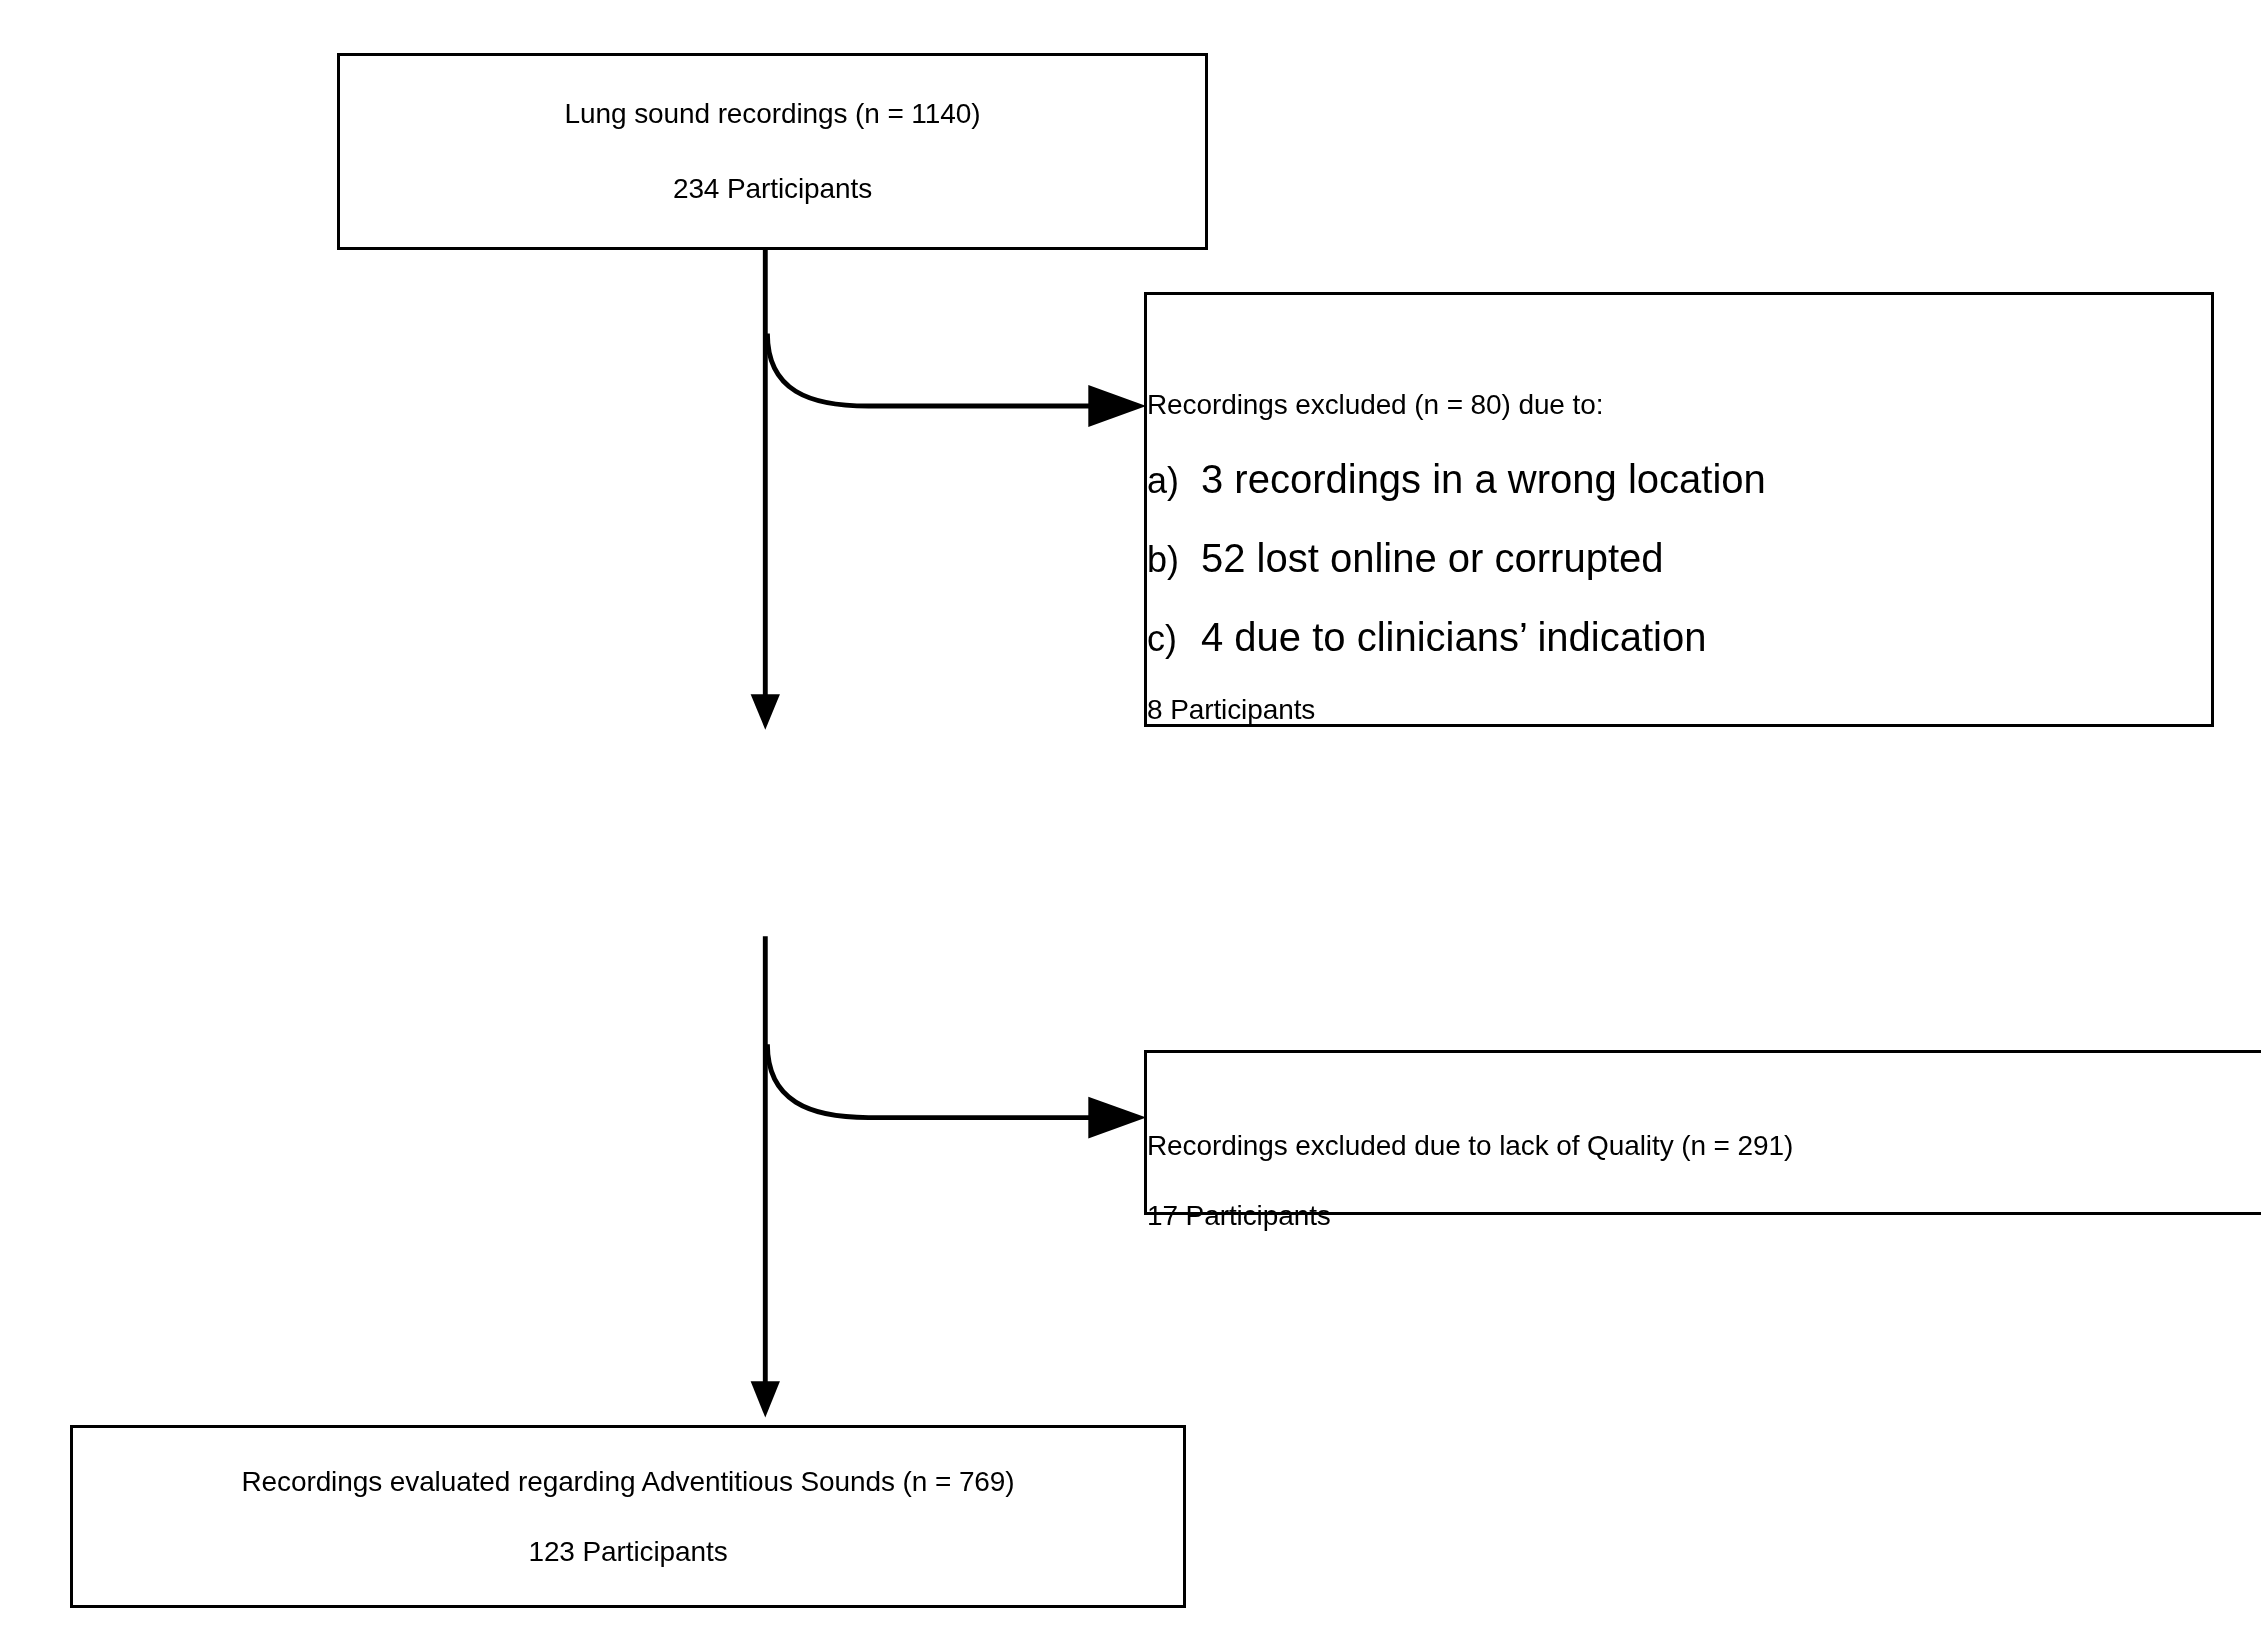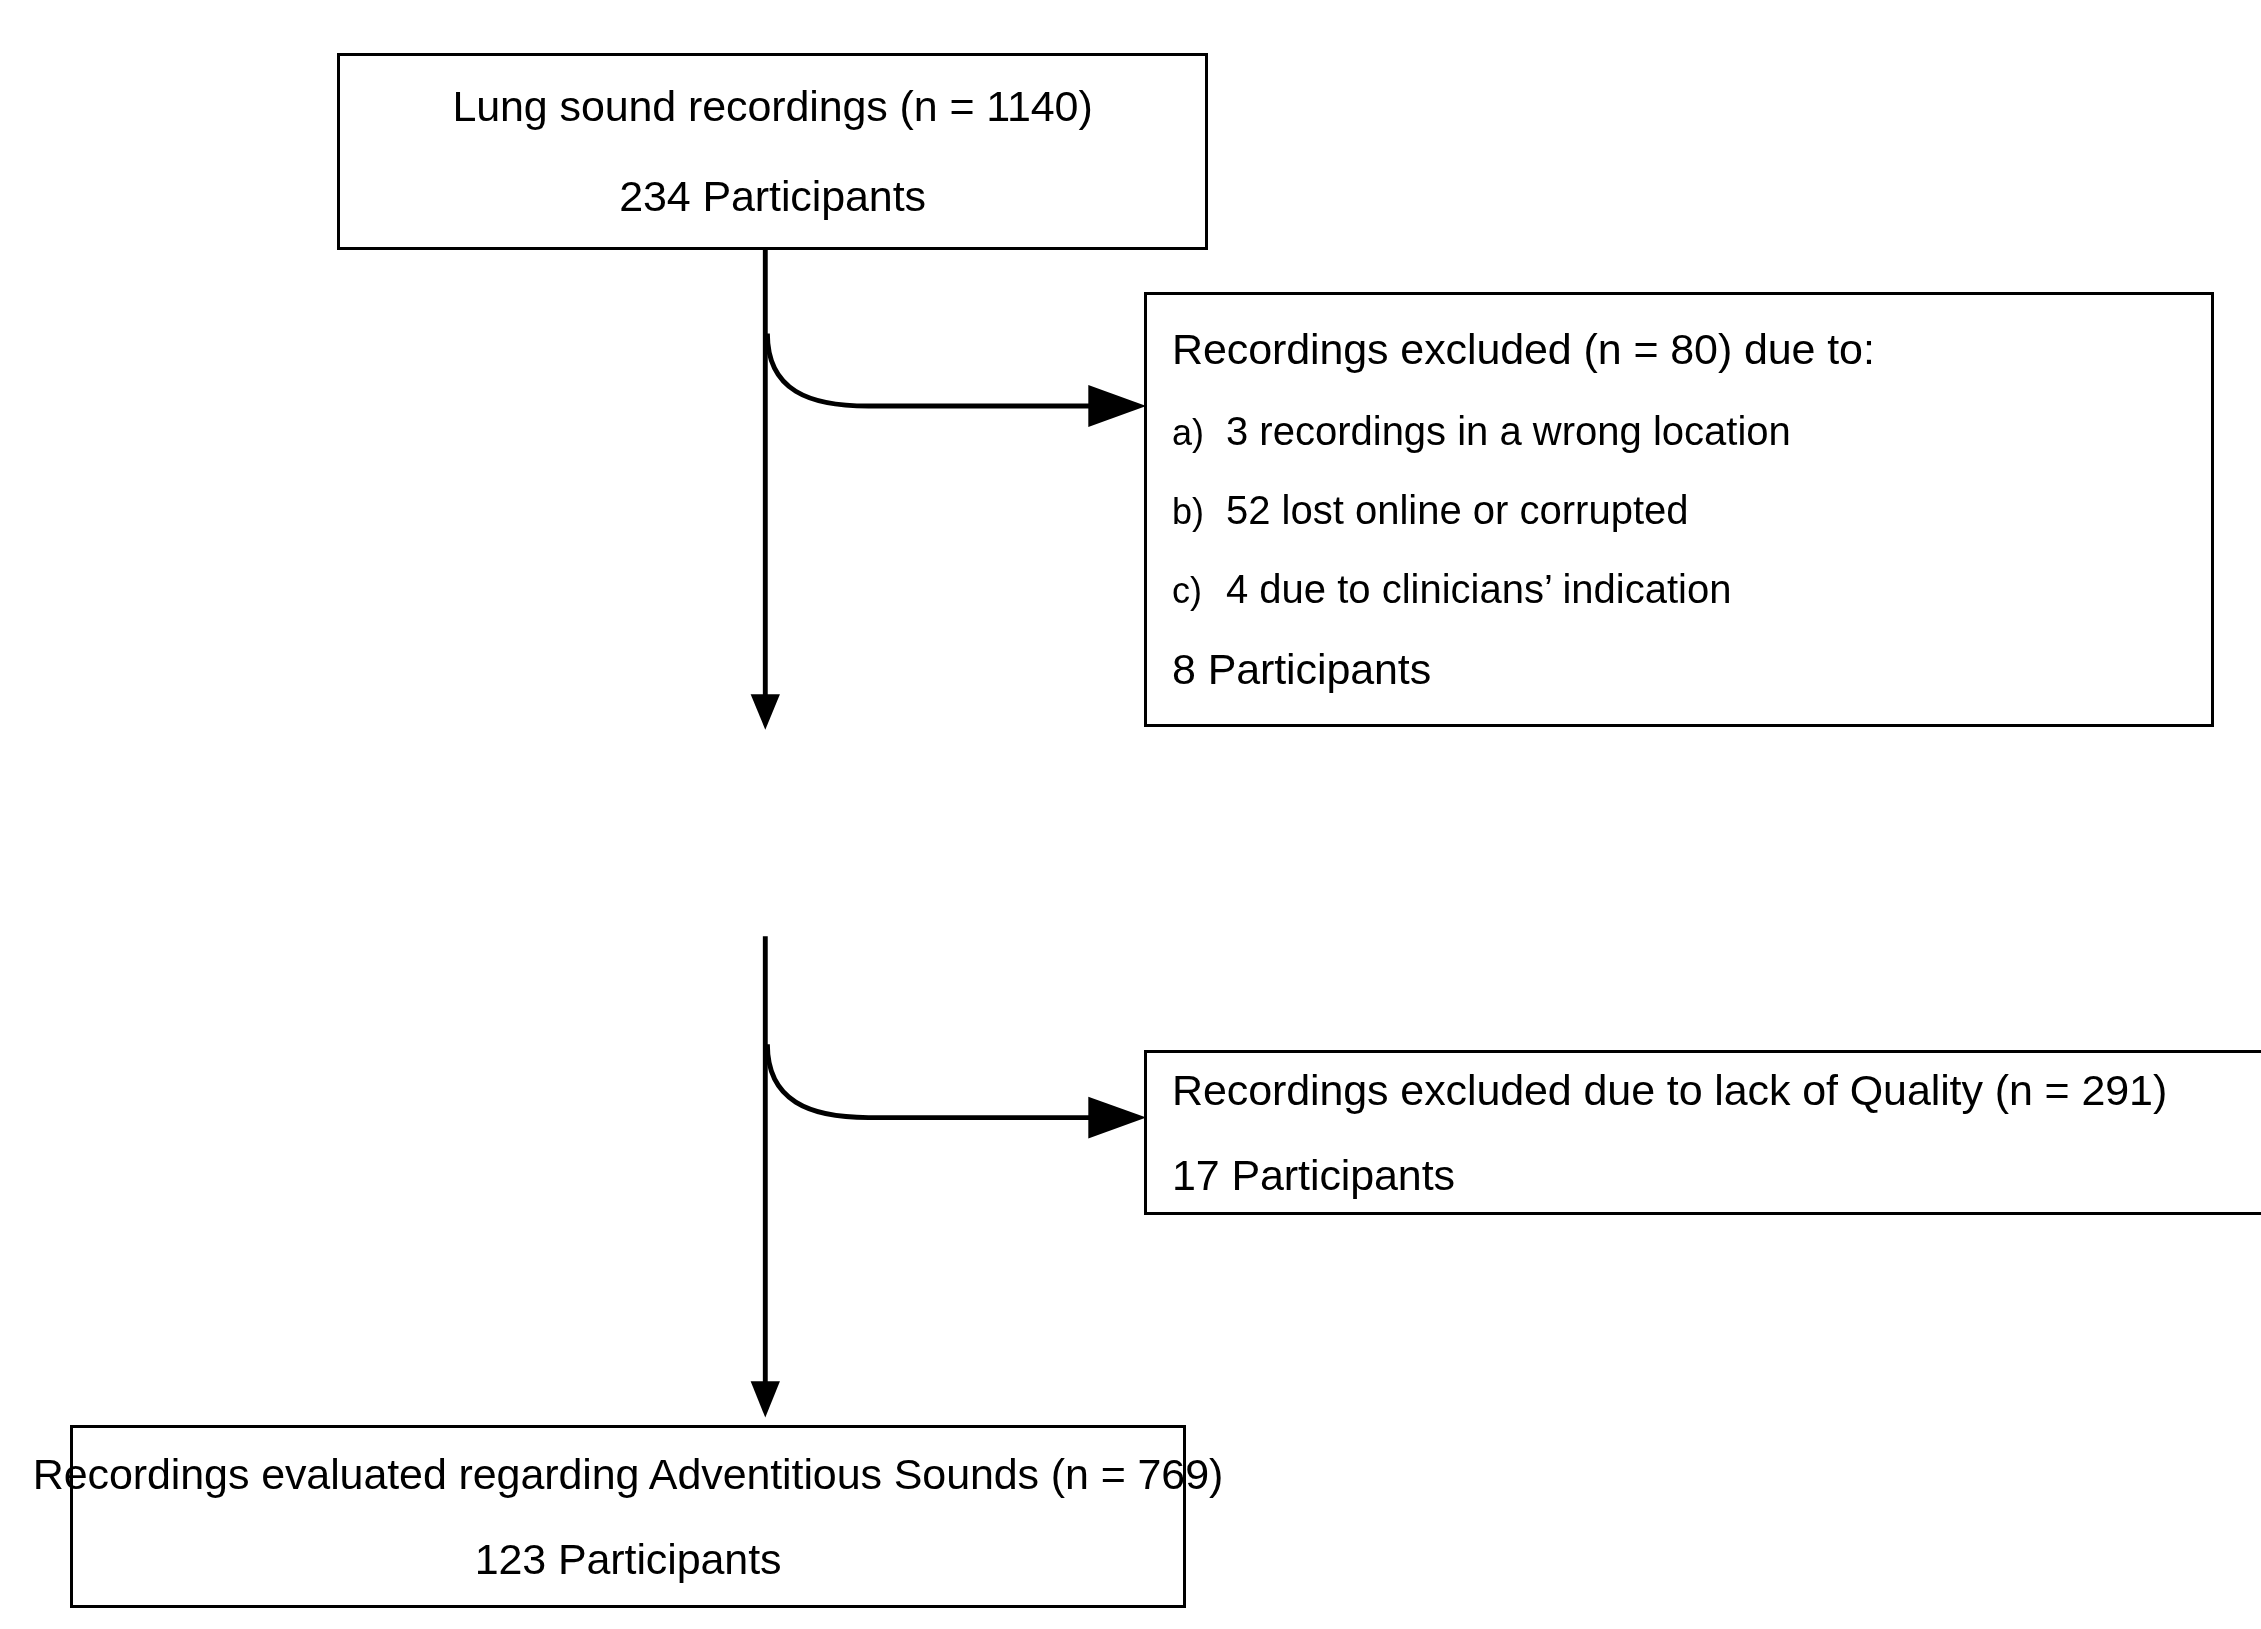--- a/index.html
+++ b/index.html
@@ -34,21 +34,21 @@
   .box-inner.centered {
     align-items: center;
     text-align: center;
   }
   .box-inner.left {
     align-items: flex-start;
     text-align: left;
     justify-content: center;
   }
   .line {
-    font-size: 43px;
+    font-size: 28px;
     line-height: 1.0;
     white-space: nowrap;
     letter-spacing: -0.1px;
   }
   .gap-lg { height: 47px; }
   .list-line {
     display: flex;
     flex-direction: row;
     align-items: baseline;
     white-space: nowrap;
@@ -57,21 +57,21 @@
     display: inline-block;
     width: 54px;
     flex: 0 0 54px;
     font-size: 36px;
     line-height: 1.0;
   }
   .list-text {
     font-size: 40px;
     line-height: 1.0;
   }
-  .excl-pad { padding-left: 25px; padding-right: 21px; }
+  .excl-pad { padding-right: 21px; margin-top: 48px; }
   .connectors {
     position: absolute;
     left: 0;
     top: 0;
     width: 2261px;
     height: 1629px;
     pointer-events: none;
   }
 </style>
 </head>

